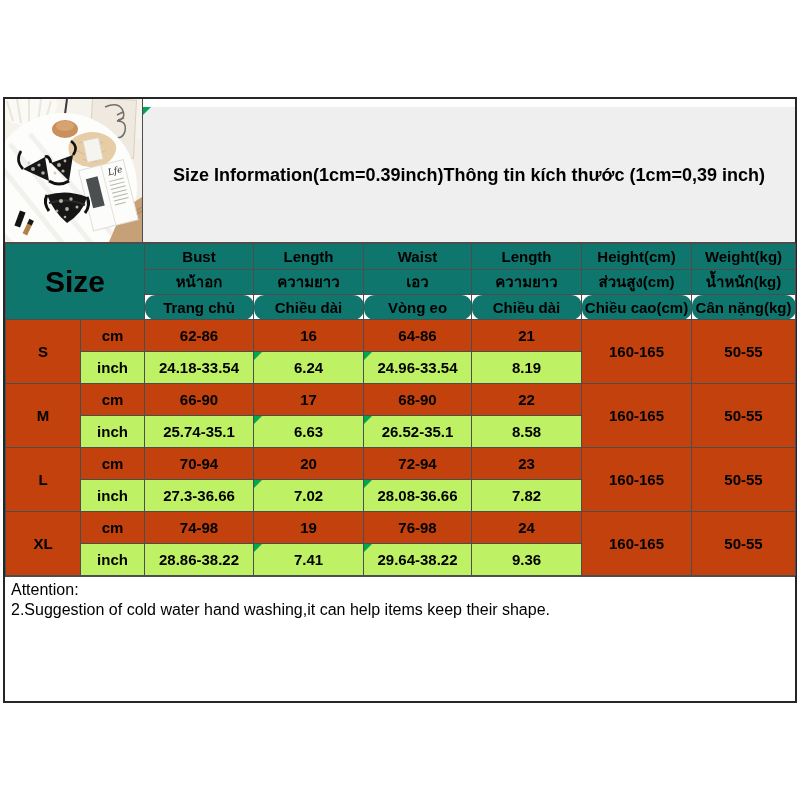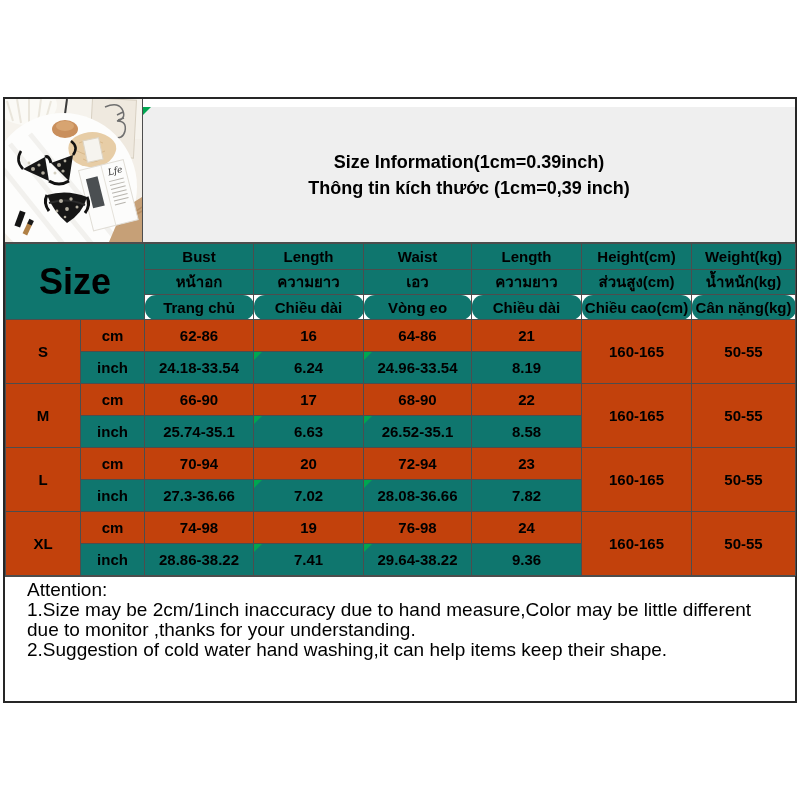--- a/index.html
+++ b/index.html
@@ -4,43 +4,43 @@
 <style>
   html,body{margin:0;padding:0;}
   body{width:800px;height:800px;background:#ffffff;font-family:"Liberation Sans","DejaVu Sans",sans-serif;color:#000;}
   .page{position:relative;width:800px;height:800px;background:#fff;overflow:hidden;}
   .sheet{position:absolute;left:3px;top:97px;width:794px;box-sizing:border-box;border:2px solid #262626;background:#fff;}
 
   
   .top-section{display:flex;height:143px;border-bottom:1px solid #4d4d4d;}
   .photo-cell{width:137px;min-width:137px;border-right:1px solid #4d4d4d;position:relative;overflow:hidden;background:#f5f2ec;}
   .photo-cell svg{display:block;}
-  .title-cell{flex:1;background:#efefef;display:flex;flex-direction:column;align-items:center;justify-content:center;position:relative;margin-top:8px;}
+  .title-cell{flex:1;background:#efefef;display:flex;flex-direction:row;align-items:center;justify-content:center;position:relative;margin-top:8px;}
   .title-line{font-weight:bold;font-size:18px;line-height:26px;text-align:center;}
 
   
   .flag::before{content:"";position:absolute;top:0;left:0;width:0;height:0;
     border-style:solid;border-width:8px 8px 0 0;border-color:#00a651 transparent transparent transparent;}
 
   
   table.size-table{border-collapse:collapse;table-layout:fixed;width:100%;}
   .size-table th,.size-table td{border:1px solid #4d4d4d;text-align:center;vertical-align:middle;
     font-weight:bold;font-size:15px;padding:0;overflow:hidden;white-space:nowrap;position:relative;}
   .size-table thead th{background:#0f766e;}
   .size-table thead tr.r1 th{height:25px;}
   .size-table thead tr.r2 th{height:24px;}
   .size-table thead tr.r3 th{height:24px;border-radius:11px;}
   .size-table tbody tr{height:32px;}
-  th.size-big{font-size:36px;background:#ececec;}
+  th.size-big{font-size:30px;background:#ececec;}
   .cell-gray{background:#c2410c;}
-  .cell-white{background:#0f766e;}
+  .cell-white{background:#bef264;}
 
   
   .attention{height:125px;box-sizing:border-box;border-top:1px solid #4d4d4d;background:#fff;
-    padding:3px 22px;font-size:19px;line-height:20px;font-weight:normal;text-align:left;}
+    padding:3px 6px;font-size:16px;line-height:20px;font-weight:normal;text-align:left;}
 </style>
 </head>
 <body>
 
 <div class="page">
   <div class="sheet">
 
     <div class="top-section">
       <div class="photo-cell">
         <svg width="137" height="143" viewBox="0 0 137 143">
@@ -236,18 +236,17 @@
             <td class="cell-white">28.86-38.22</td>
             <td class="cell-white flag">7.41</td>
             <td class="cell-white flag">29.64-38.22</td>
             <td class="cell-white">9.36</td>
           </tr>
         </tbody>
     </table>
 
     <div class="attention">
       <div>Attention:</div>
-      <div>1.Size may be 2cm/1inch inaccuracy due to hand measure,Color may be little different due to monitor ,thanks for your understanding.</div>
       <div>2.Suggestion of cold water hand washing,it can help items keep their shape.</div>
     </div>
 
   </div>
 </div>
 
 </body></html>

